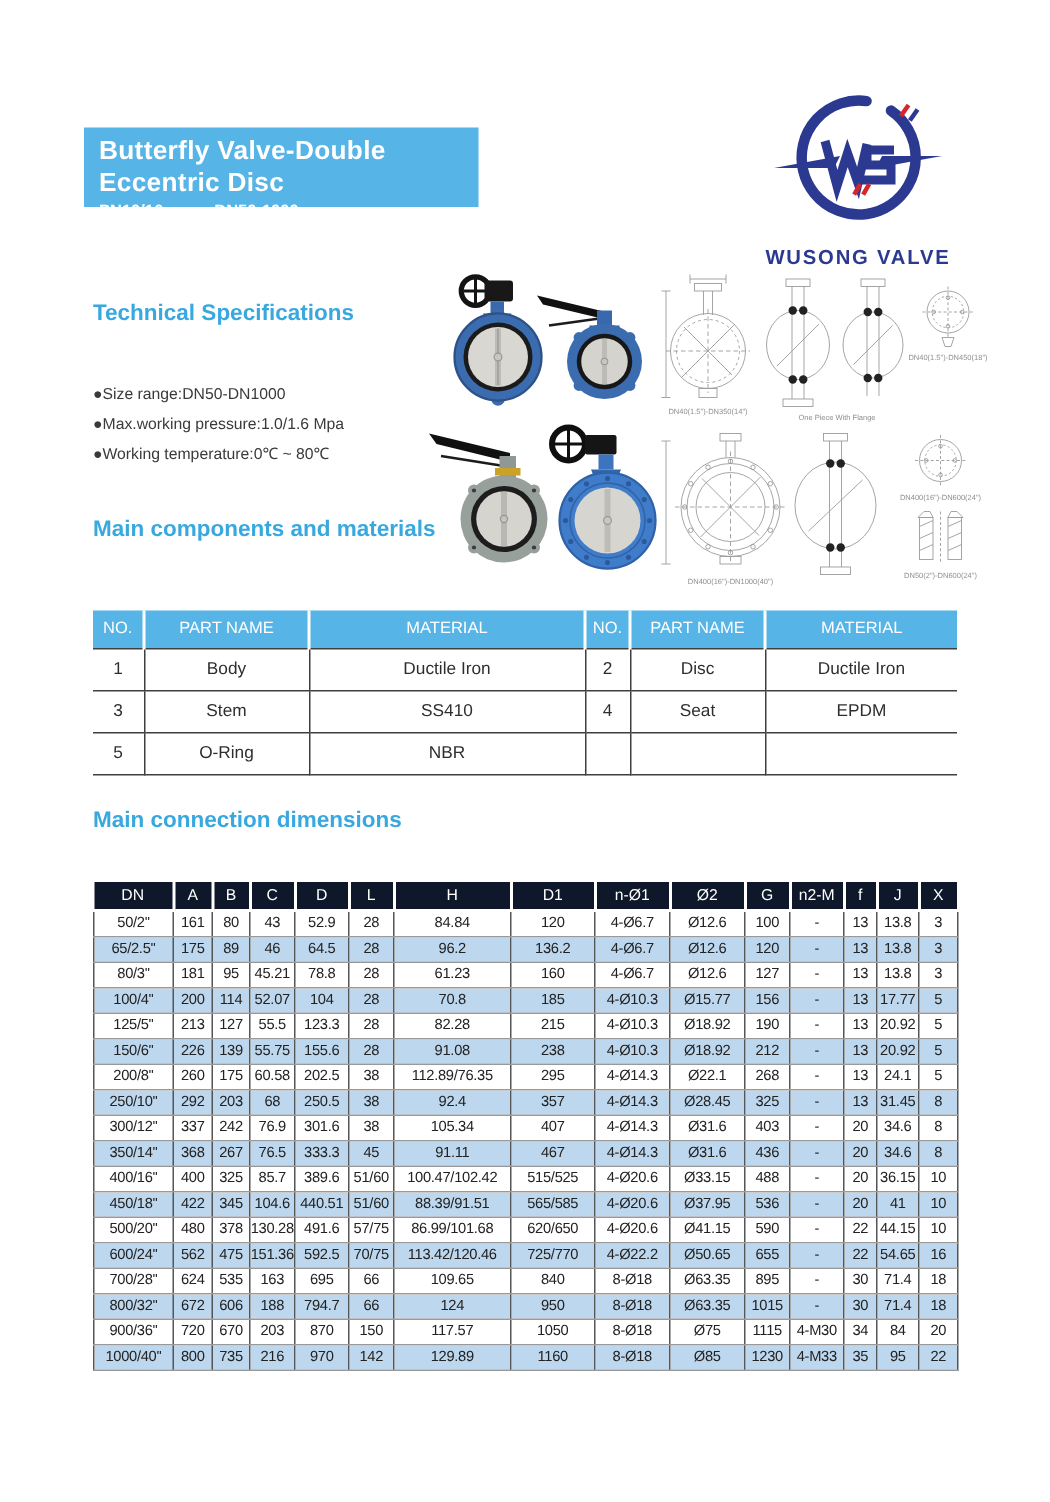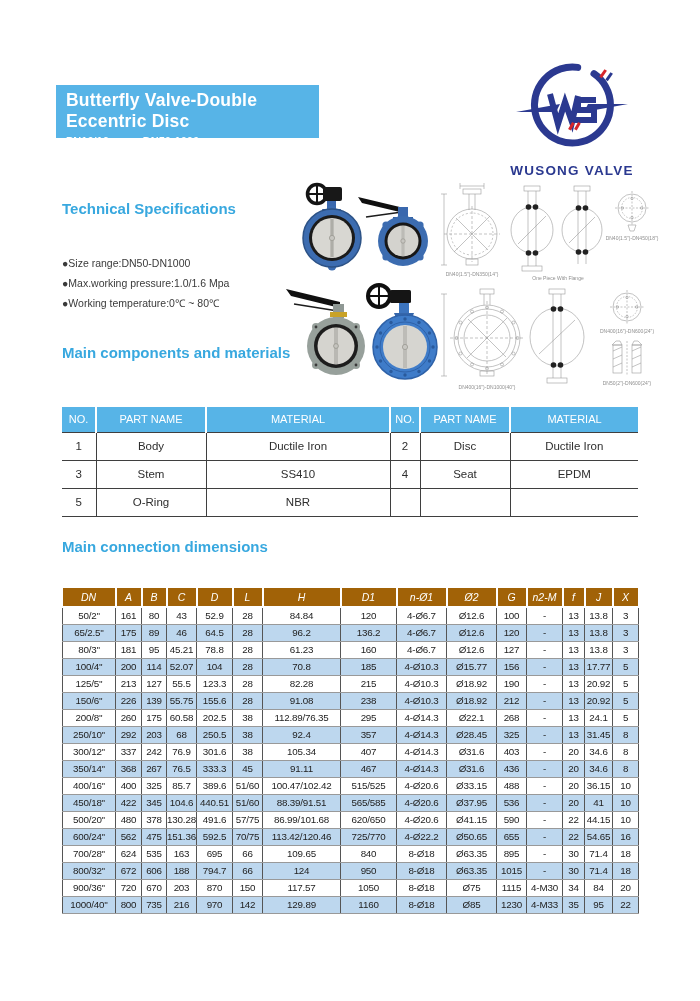--- a/index.html
+++ b/index.html
@@ -27,22 +27,22 @@
   table { border-collapse:collapse; table-layout:fixed; }
   .tbl1 { position:absolute; left:62px; top:407px; width:576px; }
   .tbl1 th { background:#57B4E7; color:#fff; font-weight:normal; font-size:11px; height:25px;
     border-right:2px solid #fff; border-bottom:1px solid #3f3f3f; }
   .tbl1 th:last-child { border-right:none; }
   .tbl1 td { height:28px; text-align:center; font-size:11.5px; color:#2e2e2e;
     border-right:1px solid #3f3f3f; border-bottom:1px solid #3f3f3f; }
   .tbl1 td:last-child { border-right:none; }
 
   .tbl2 { position:absolute; left:62px; top:588px; width:576px; }
-  .tbl2 th { background:#a16207; color:#fff; font-weight:normal; font-size:10.5px; height:19px;
-    border-right:2px solid #fff; border-bottom:2px solid #fff;font-style:italic; }
+  .tbl2 th { background:#0f172a; color:#fff; font-weight:normal; font-size:10.5px; height:19px;
+    border-right:2px solid #fff; border-bottom:2px solid #fff; }
   .tbl2 td { height:17px; text-align:center; font-size:9.8px; color:#222; letter-spacing:-0.2px;
     white-space:nowrap; overflow:hidden; border-right:1px solid #555; border-bottom:1px solid #999; }
   .tbl2 td:first-child { border-left:1px solid #555; }
   .tbl2 tr.alt td { background:#BDD7EE; }
 
   svg text { font-family:"Liberation Sans", sans-serif; }
   .cap { font-size:5px; fill:#8f8f8f; }
 </style>
 </head>
 <body>

